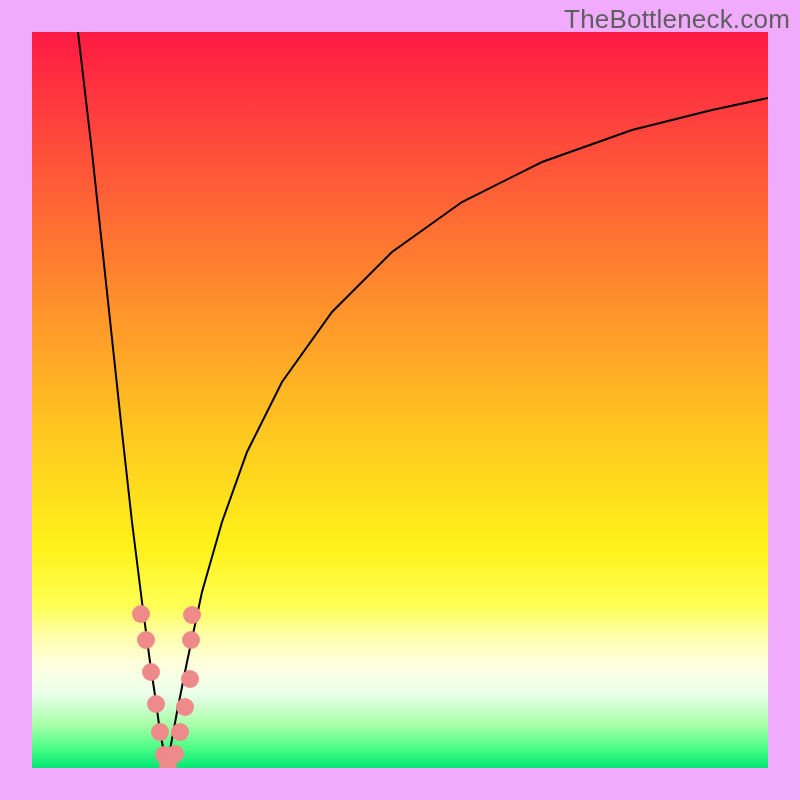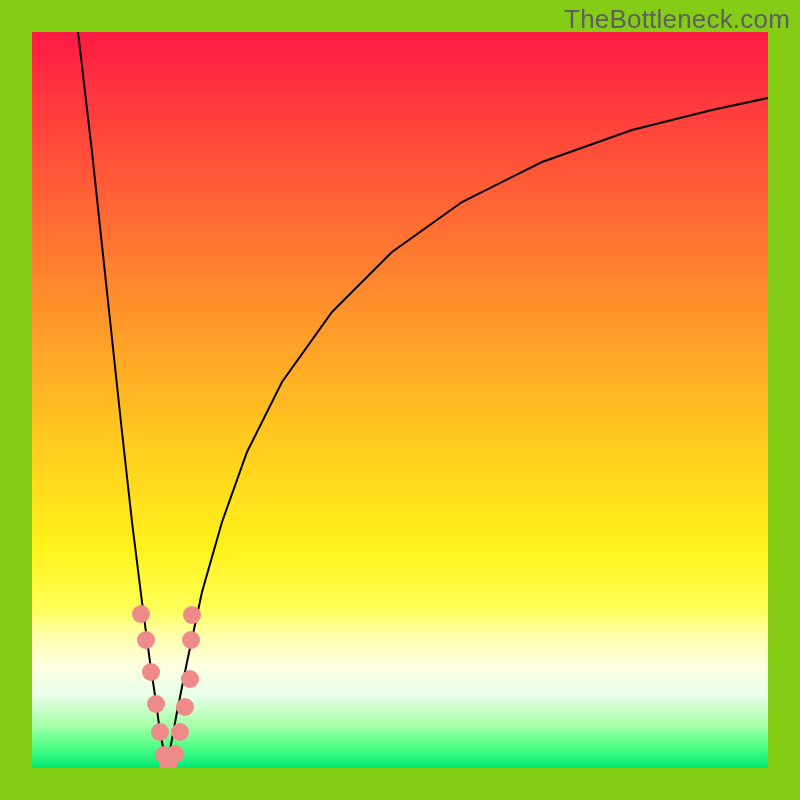--- a/index.html
+++ b/index.html
@@ -9,21 +9,21 @@
     height: 800px;
     background: #000;
     overflow: hidden;
   }
   .frame {
     position: absolute;
     left: 0;
     top: 0;
     width: 800px;
     height: 800px;
-    background: #84cc16;
+    background: #f0abfc;
   }
   .plot {
     position: absolute;
     left: 32px;
     top: 32px;
     width: 736px;
     height: 736px;
     overflow: hidden;
   }
   .watermark {

